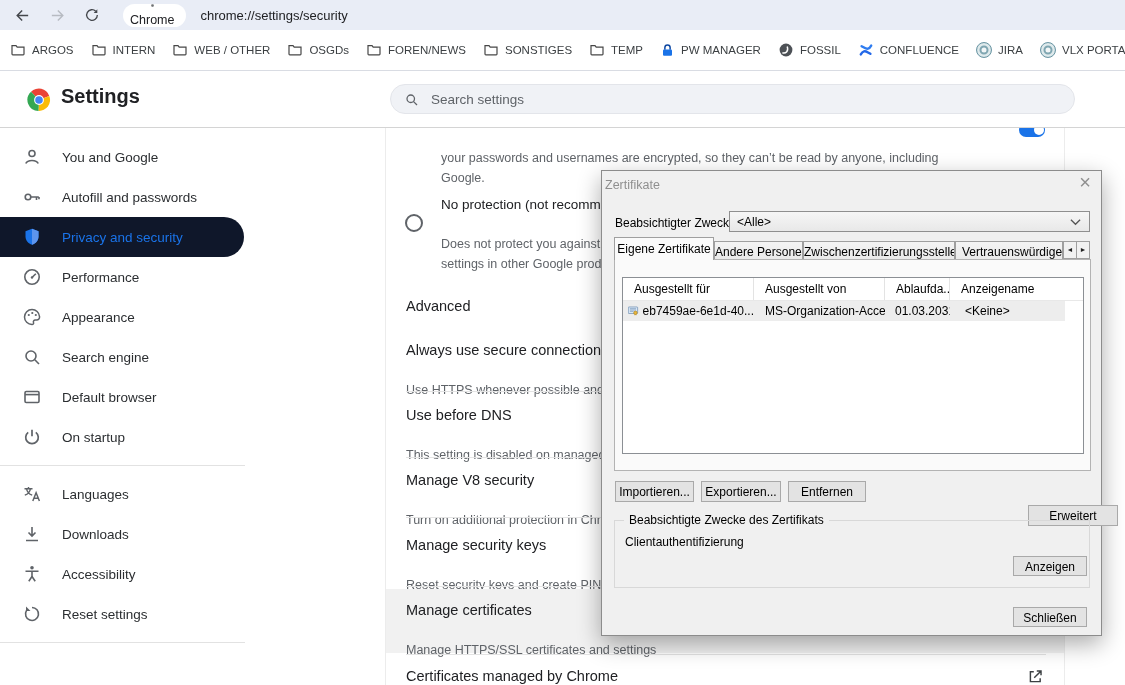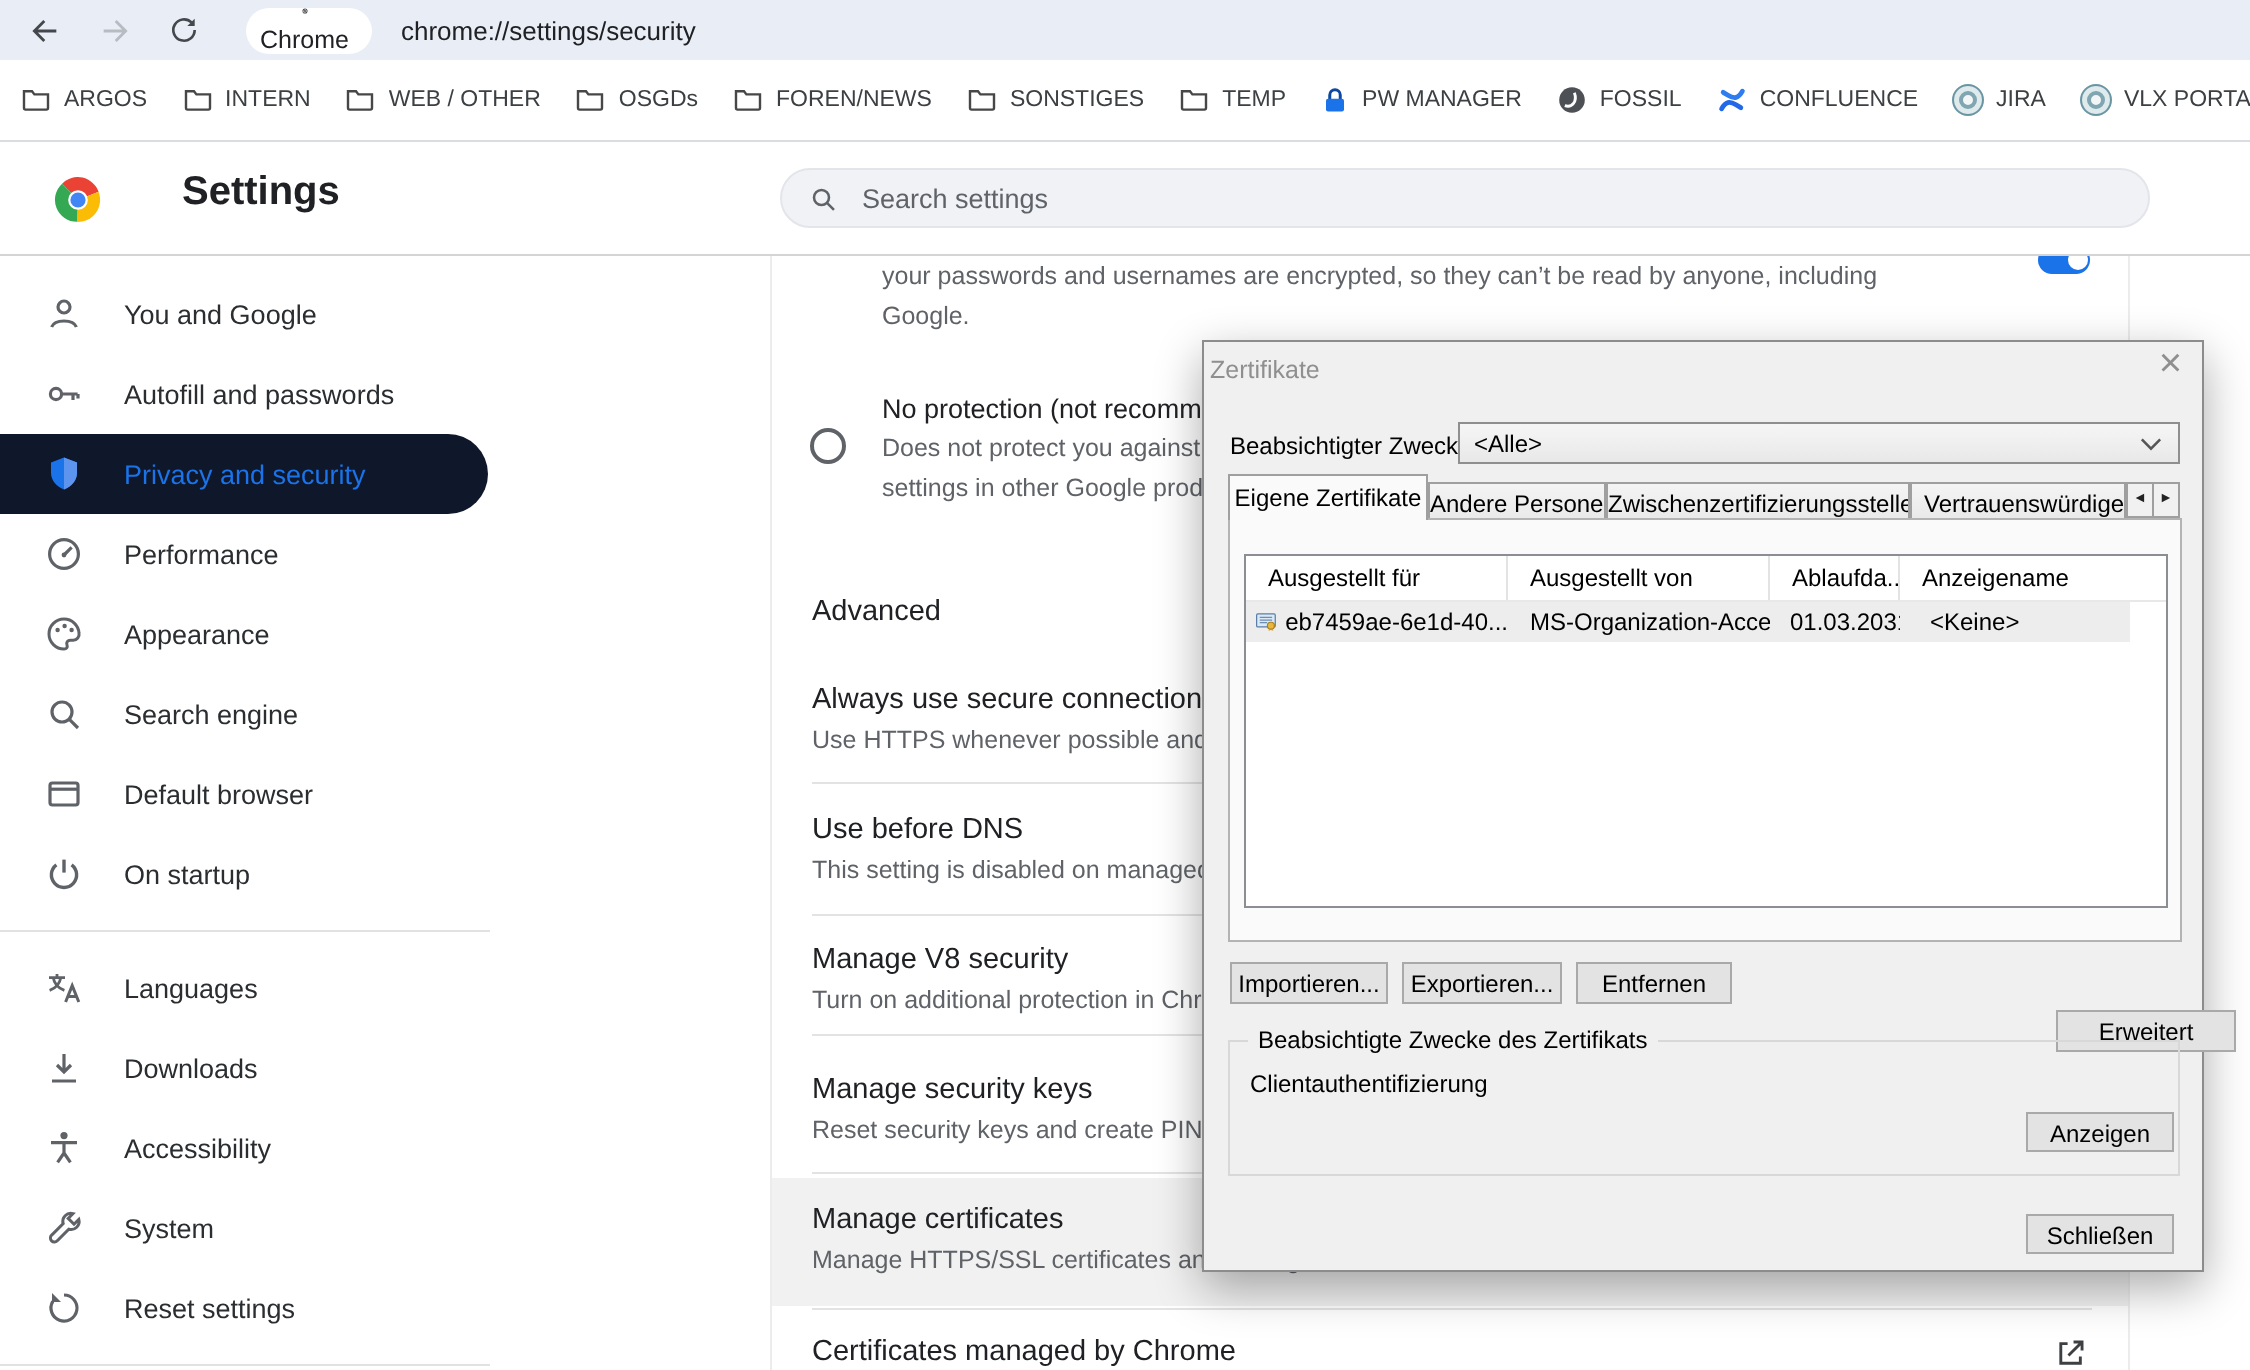--- a/index.html
+++ b/index.html
@@ -21,41 +21,41 @@
              border-bottom:1px solid #d9dce3;display:flex;align-items:center;gap:17px;
              padding-left:10px;overflow:hidden;box-sizing:border-box;}
   .bm{display:flex;align-items:center;gap:6px;font-size:11.5px;color:#3c4043;flex:0 0 auto;}
   .site-ic{width:16px;height:16px;border-radius:50%;border:1.6px solid #6a96a4;
            box-shadow:inset 0 0 0 2.5px #dfeaec, inset 0 0 0 4.5px #7fa6b1;background:#f2f6f7;box-sizing:border-box;}
 
   
   #app-header{position:absolute;top:71px;left:0;width:1125px;height:57px;background:#fff;
               border-bottom:1px solid #d4d4d4;box-sizing:border-box;}
   #chrome-logo{position:absolute;left:27px;top:17px;}
-  #page-title{position:absolute;left:61px;top:14px;font-size:20px;font-weight:600;color:#202124;margin-left:30px;}
+  #page-title{position:absolute;left:61px;top:14px;font-size:20px;font-weight:600;color:#202124;}
   #search-wrap{position:absolute;left:390px;top:13px;width:685px;height:30px;background:#f0f2f6;
                border:1px solid #e3e5ea;border-radius:16px;display:flex;align-items:center;box-sizing:border-box;}
   #search-wrap input{border:none;outline:none;background:transparent;font-size:13.5px;width:90%;
                      font-family:"Liberation Sans",sans-serif;color:#202124;}
   #search-wrap input::placeholder{color:#5f6368;}
   .mag{margin:0 10px 0 13px;}
 
   
   #sidebar{position:absolute;top:128px;left:0;width:245px;padding-top:9px;}
   .sb-item{height:40px;display:flex;align-items:center;gap:20px;padding-left:22px;
            font-size:13.5px;font-weight:500;color:#2b2e31;width:244px;box-sizing:border-box;}
   .sb-item.sel{background:#0f172a;color:#1a73e8;border-radius:0 20px 20px 0;}
   .sb-div{border-top:1px solid #e2e2e2;margin:8px 0;}
 
   
   #content{position:absolute;left:385px;top:128px;width:678px;height:557px;
            border-left:1px solid #ececec;border-right:1px solid #ececec;overflow:hidden;}
   .abs{position:absolute;}
   .row-title{font-size:14.5px;color:#202124;}
-  .row-sub{font-size:12.5px;color:#5f6368;}
+  .row-sub{font-size:12.5px;color:#5f6368;margin-top:20px;}
   .divider{border-top:1px solid #e3e3e3;left:20px;right:18px;height:0;}
   #toggle{left:633px;top:-5px;width:26px;height:14px;border-radius:7px;background:#1a73e8;}
   #toggle .knob{position:absolute;right:1px;top:2px;width:10px;height:10px;border-radius:50%;background:#fff;}
   #radio-circle{left:19px;top:86px;width:14px;height:14px;border:2px solid #5f6368;border-radius:50%;}
   #row5-hl{left:0;right:0;top:461px;height:64px;background:#f1f1f1;}
 
   
   #dialog{position:absolute;left:601px;top:170px;width:501px;height:466px;background:#f0f0f0;
           border:1px solid #8c8c8c;box-shadow:0 8px 22px rgba(0,0,0,.33);z-index:10;font-size:12px;box-sizing:border-box;}
   #dlg-title{position:absolute;left:3px;top:7px;color:#8f8f8f;font-size:12.5px;}
@@ -290,26 +290,20 @@
   </div>
   <div class="sb-item">
     <svg width="20" height="20" viewBox="0 0 20 20">
         <circle cx="10" cy="3.8" r="1.8" fill="#5f6368"></circle>
         <path d="M3.5 7.3h13M10 7.3v5.2M10 12.5l-3.2 4.7M10 12.5l3.2 4.7" stroke="#5f6368" stroke-width="1.6" fill="none"></path>
       </svg>
     <span>Accessibility</span>
   </div>
   <div class="sb-item">
     <svg width="20" height="20" viewBox="0 0 20 20">
-        <path d="M14.5 2.8a4 4 0 0 0-4.9 5L4 13.4a2 2 0 1 0 2.8 2.8l5.6-5.6a4 4 0 0 0 5-4.9L15 8.1l-2.9-2.9z" stroke="#5f6368" stroke-width="1.5" fill="none"></path>
-      </svg>
-    <span>System</span>
-  </div>
-  <div class="sb-item">
-    <svg width="20" height="20" viewBox="0 0 20 20">
         <path d="M10 3.5a6.5 6.5 0 1 1-5.6 3.2" stroke="#5f6368" stroke-width="1.6" fill="none"></path>
         <path d="M4 2.5v4.5h4.5" fill="#5f6368"></path>
       </svg>
     <span>Reset settings</span>
   </div>
   <div class="sb-div"></div>
 </div>
 
 <div id="content">
   <div id="toggle" class="abs">

